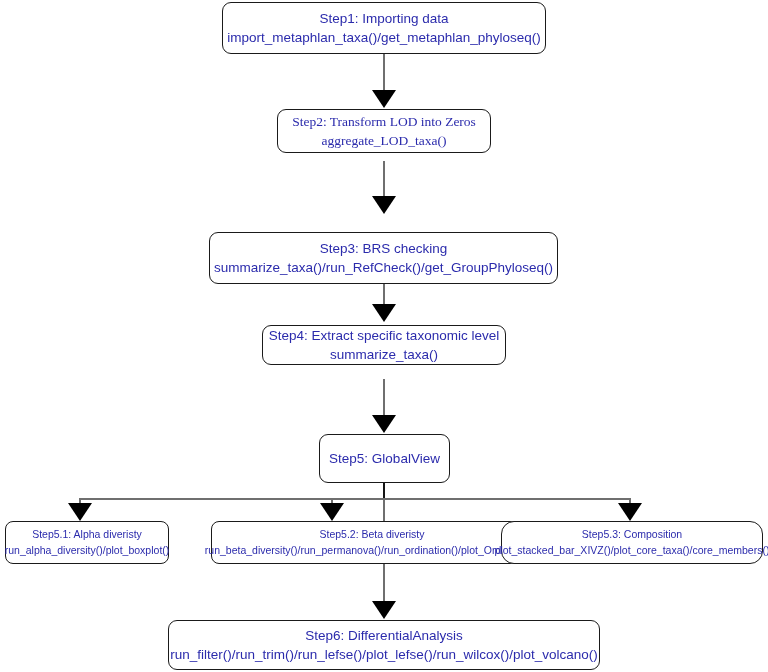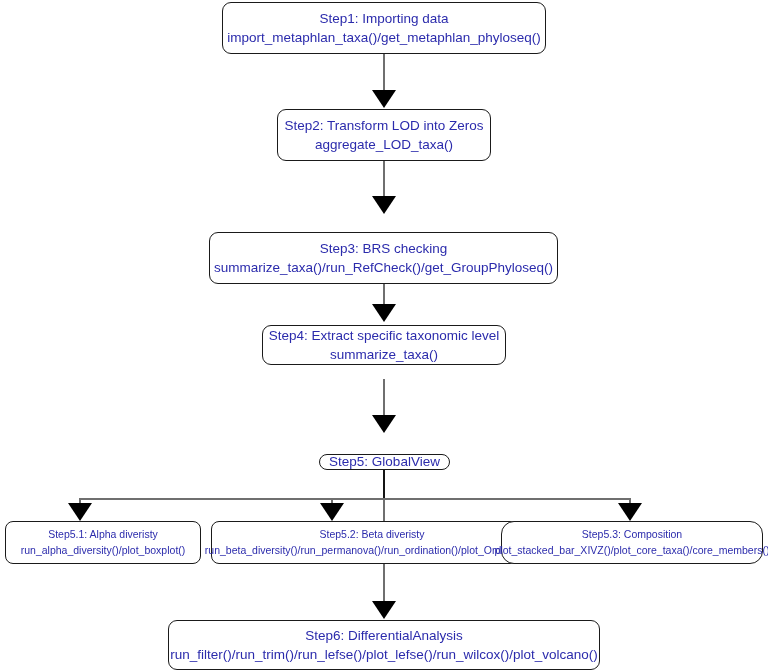--- a/index.html
+++ b/index.html
@@ -81,21 +81,21 @@
 <div id="canvas">
 
   <div class="node main" style="left:222px; top:2px; width:324px; height:52px;">
     <div class="title">Step1: Importing data</div>
     <div class="funcs">import_metaphlan_taxa()/get_metaphlan_phyloseq()</div>
   </div>
 
   <div class="vline" style="left:383px; top:54px; height:38px;"></div>
   <div class="arrow" style="left:372px; top:90px;"></div>
 
-  <div class="node main" style="left:277px; top:109px; width:214px; height:52px;">
+  <div class="node main" style="left:277px; top:109px; width:214px; height:44px;font-family:Liberation Serif, serif;">
     <div class="title">Step2: Transform LOD into Zeros</div>
     <div class="funcs">aggregate_LOD_taxa()</div>
   </div>
 
   <div class="vline" style="left:383px; top:161px; height:37px;"></div>
   <div class="arrow" style="left:372px; top:196px;"></div>
 
   <div class="node main" style="left:209px; top:232px; width:349px; height:52px;">
     <div class="title">Step3: BRS checking</div>
     <div class="funcs">summarize_taxa()/run_RefCheck()/get_GroupPhyloseq()</div>
@@ -105,39 +105,39 @@
   <div class="arrow" style="left:372px; top:304px;"></div>
 
   <div class="node main" style="left:262px; top:325px; width:244px; height:40px;">
     <div class="title">Step4: Extract specific taxonomic level</div>
     <div class="funcs">summarize_taxa()</div>
   </div>
 
   <div class="vline" style="left:383px; top:379px; height:38px;"></div>
   <div class="arrow" style="left:372px; top:415px;"></div>
 
-  <div class="node main" style="left:319px; top:454px; width:131px; height:16px;">
+  <div class="node main" style="left:319px; top:434px; width:131px; height:49px;">
     <div class="title">Step5: GlobalView</div>
   </div>
 
   <div class="vline dark" style="left:383px; top:467px; height:33px;"></div>
 
   <div class="hline" style="left:80px; top:498px; width:551px;"></div>
 
   <div class="vline" style="left:79px; top:498px; height:10px;"></div>
   <div class="vline" style="left:331px; top:498px; height:10px;"></div>
   <div class="vline" style="left:629px; top:498px; height:10px;"></div>
 
   <div class="arrow" style="left:68px; top:503px;"></div>
   <div class="arrow" style="left:320px; top:503px;"></div>
   <div class="arrow" style="left:618px; top:503px;"></div>
 
   <div class="vline" style="left:383px; top:498px; height:105px;"></div>
 
-  <div class="node sub" style="left:5px; top:521px; width:196px; height:43px;">
+  <div class="node sub" style="left:5px; top:521px; width:164px; height:43px;">
     <div class="title">Step5.1: Alpha diveristy</div>
     <div class="funcs">run_alpha_diversity()/plot_boxplot()</div>
   </div>
 
   <div class="node sub" style="left:174px; top:521px; width:322px; height:43px;margin-left:37px;">
     <div class="title">Step5.2: Beta diveristy</div>
     <div class="funcs">run_beta_diversity()/run_permanova()/run_ordination()/plot_Ordination()</div>
   </div>
 
   <div class="node sub" style="left:501px; top:521px; width:262px; height:43px;border-radius:13px;">

